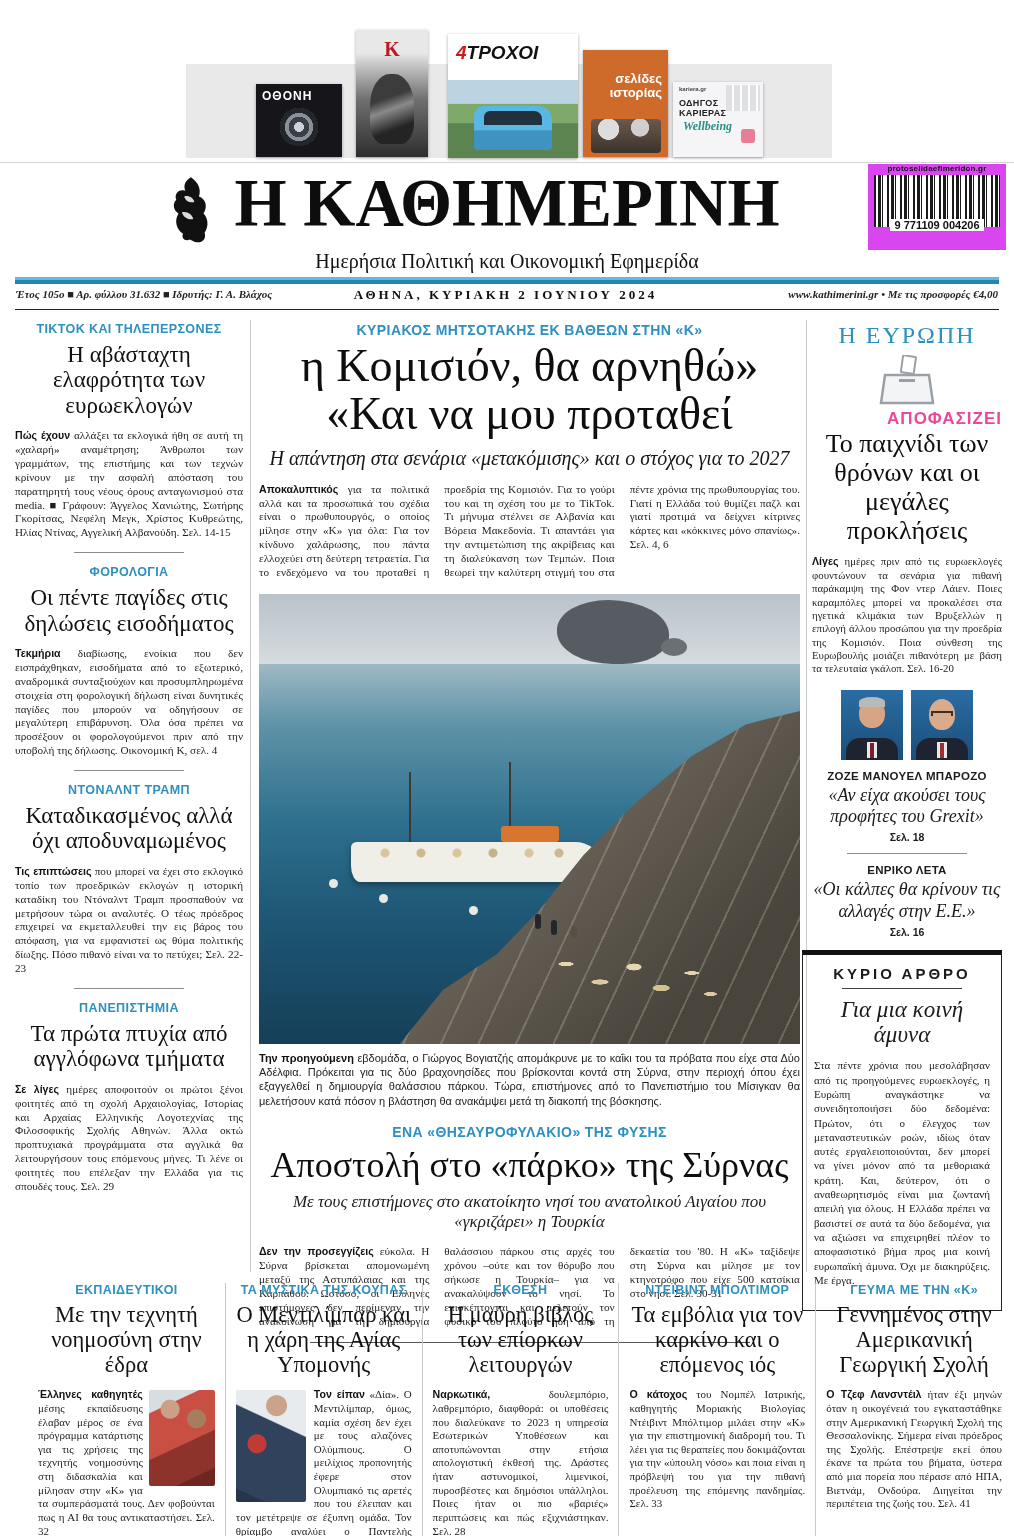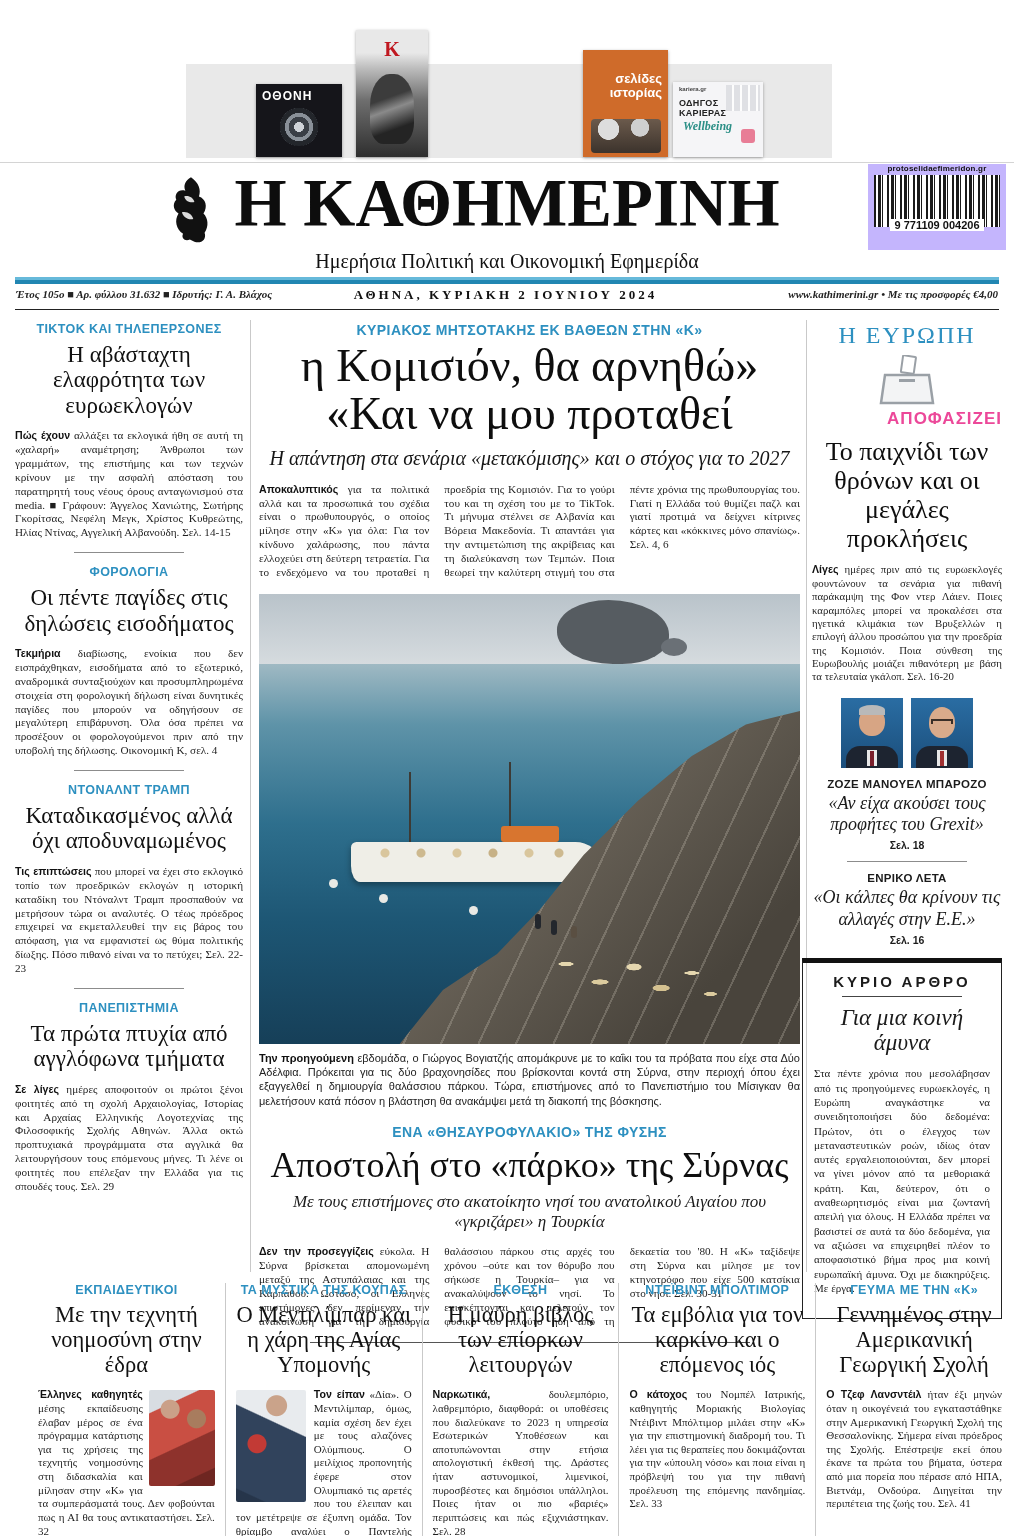--- a/index.html
+++ b/index.html
@@ -32,21 +32,21 @@
   .cover-career{left:673px;top:82px;width:90px;height:75px;background:#f5f5f7;}
   .cover-career .brand{font:700 6px "Liberation Sans",sans-serif;color:#444;padding:4px 0 0 6px;}
   .cover-career .t{font:700 9px "Liberation Sans",sans-serif;color:#222;padding:6px 0 0 6px;letter-spacing:.3px;}
   .cover-career .sub{font:italic 700 12px "Liberation Serif",serif;color:#2b8f86;padding:1px 0 0 10px;}
   .career-key{position:absolute;right:3px;top:3px;width:34px;height:26px;
               background:repeating-linear-gradient(90deg,#dadce0 0 6px,#fff 6px 8px),repeating-linear-gradient(0deg,#dadce0 0 6px,#fff 6px 8px);opacity:.8;}
   .career-dot{position:absolute;right:8px;bottom:14px;width:14px;height:14px;border-radius:3px;background:#e87d96;}
   .top-rule{position:absolute;left:0;top:162px;width:100%;height:1px;background:#d4d4d4;}
 
   
-  .barcode{position:absolute;left:868px;top:164px;width:138px;height:86px;background:#c4b5fd;}
+  .barcode{position:absolute;left:868px;top:164px;width:138px;height:86px;background:#d946ef;}
   .barcode .site{font:700 8px "Liberation Sans",sans-serif;color:#111;text-align:center;letter-spacing:.2px;}
   .bars{margin:2px 6px 0 6px;height:52px;
         background:repeating-linear-gradient(90deg,#1a1a1a 0 2px,#fff 2px 4px,#1a1a1a 4px 7px,#fff 7px 8px,#1a1a1a 8px 9px,#fff 9px 13px);}
   .barcode .num{display:block;margin:-8px auto 0;width:max-content;background:#fff;padding:0 4px;
                 font:700 11px "Liberation Sans",sans-serif;color:#111;}
 
   
   .griffin{position:absolute;left:168px;top:176px;}
   .paper-title{position:absolute;left:120px;right:120px;top:164px;text-align:center;
                font:700 67px "Liberation Serif",serif;letter-spacing:0;color:#0d0d0d;white-space:nowrap;}
@@ -119,21 +119,21 @@
   .syrna{margin-top:16px;}
   .syrna-title{font:400 36px "Liberation Serif",serif;text-align:center;margin:4px 0 6px;color:#0e0e0e;}
   .syrna-sub{font:italic 400 17px "Liberation Serif",serif;text-align:center;margin-bottom:10px;}
   .end-rule{width:440px;margin:14px auto 0;border:0;border-top:1px solid #555;}
 
   
   .right-col{position:absolute;left:812px;top:322px;width:190px;}
   .europe{font:400 24px "Liberation Serif",serif;color:#2d90c0;text-align:center;letter-spacing:2px;}
   .ballot{display:block;margin:6px auto 2px;}
   .decides{font:700 17px "Liberation Sans",sans-serif;text-align:right;letter-spacing:1px;color:#ec4899;margin-top:2px;}
-  .right-title{font:400 26px "Liberation Serif",serif;line-height:1.12;text-align:center;margin-top:8px;color:#0e0e0e;}
+  .right-title{font:400 26px "Liberation Serif",serif;line-height:1.12;text-align:center;color:#0e0e0e;}
   .right-body{margin-top:10px;font-size:10.8px;}
   .portraits{margin-top:14px;display:flex;justify-content:center;gap:8px;}
   .portrait{width:62px;height:70px;position:relative;overflow:hidden;background:linear-gradient(#2a6da3,#1b4e7b);}
   .portrait .head{position:absolute;left:50%;transform:translateX(-50%);top:9px;width:26px;height:29px;
                   border-radius:50% 50% 46% 46%;background:#d7a584;}
   .portrait .suit{position:absolute;left:50%;transform:translateX(-50%);bottom:-4px;width:52px;height:26px;
                   border-radius:14px 14px 0 0;background:#1d2430;}
   .portrait .shirt{position:absolute;left:50%;transform:translateX(-50%);bottom:2px;width:10px;height:16px;background:#e8e8e8;}
   .portrait .tie{position:absolute;left:50%;transform:translateX(-50%);bottom:2px;width:4px;height:15px;background:#7a1f2b;}
   .portrait.barroso .head:before{content:"";position:absolute;left:0;top:-2px;width:26px;height:10px;border-radius:50% 50% 0 0;background:#b9b9b9;}
@@ -177,20 +177,26 @@
   <div class="covers-band"></div>
 
   <div class="cover cover-othoni">
     <div class="t">ΟΘΟΝΗ</div>
     <div class="lens"></div>
   </div>
   <div class="cover cover-k">
     <div class="k-face"></div>
     <div class="t">Κ</div>
   </div>
+  <div class="cover cover-4t">
+    <div class="car-scene">
+        <div class="car"></div>
+      </div>
+    <div class="hd"><span class="n">4</span><span>ΤΡΟΧΟΙ</span></div>
+  </div>
   <div class="cover cover-hist">
     <div class="t">σελίδες ιστορίας</div>
     <div class="hist-fig"></div>
   </div>
   <div class="cover cover-career">
     <div class="career-key"></div>
     <div class="brand">kariera.gr</div>
     <div class="t">ΟΔΗΓΟΣ ΚΑΡΙΕΡΑΣ</div>
     <div class="sub">Wellbeing</div>
     <div class="career-dot"></div>

